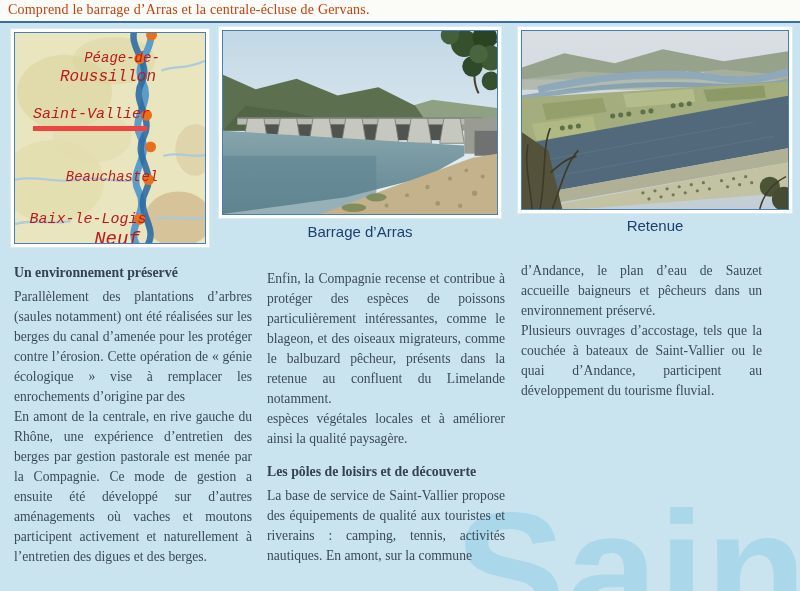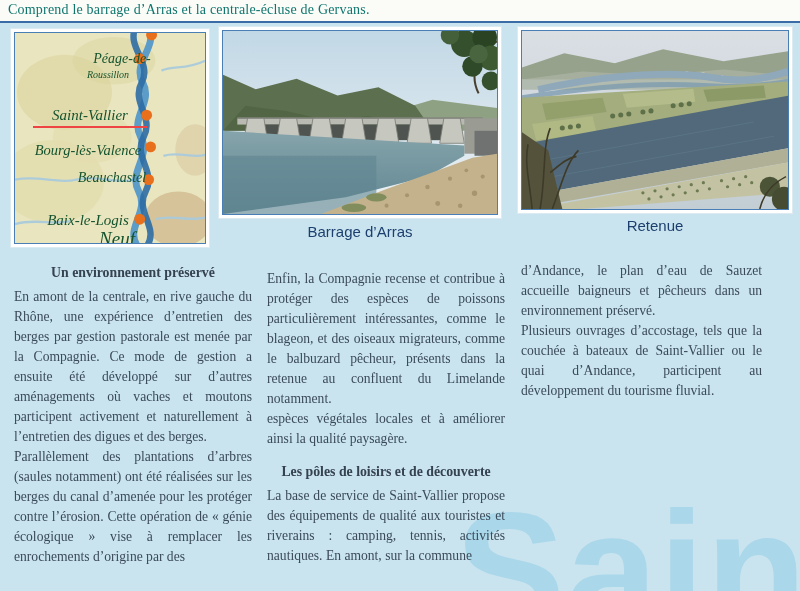--- a/index.html
+++ b/index.html
@@ -7,67 +7,67 @@
     width:800px;height:591px;position:relative;overflow:hidden;
     background:#c9e4ef;
     font-family:"Liberation Serif",serif;
   }
   
   .titlebar{
     position:absolute;left:0;top:0;width:800px;height:21px;
     background:#fbfbf8;border-bottom:2px solid #3a6ca8;z-index:5;
   }
   .page-title{
-    position:absolute;left:8px;top:2px;font-size:14px;color:#0f766e;
+    position:absolute;left:8px;top:2px;font-size:14px;color:#c2410c;
     letter-spacing:.2px;white-space:nowrap;
   }
   
   .frame{
     position:absolute;background:#ffffff;padding:3px;box-sizing:border-box;
     box-shadow:0 0 0 1px #dceaf2;
   }
   .frame-inner{
     width:100%;height:100%;border:1.5px solid #4a7fb5;box-sizing:border-box;
     position:relative;overflow:hidden;
   }
   .map-frame{left:11px;top:29px;width:198px;height:218px;}
   .photo1-frame{left:219px;top:27px;width:282px;height:191px;}
   .photo2-frame{left:518px;top:27px;width:274px;height:186px;}
   .frame-inner svg{display:block;width:100%;height:100%;}
   
   .map-label{
-    position:absolute;color:#14532d;font-style:italic;
-    font-family:Liberation Serif, serif;text-align:center;line-height:1.1;
+    position:absolute;color:#b91c1c;font-style:italic;
+    font-family:Liberation Mono, monospace;text-align:center;line-height:1.1;
     white-space:nowrap;z-index:3;
   }
   .lbl-peage1{left:52px;top:18px;width:110px;font-size:14px;}
-  .lbl-peage2{left:38px;top:36px;width:110px;font-size:10px;}
+  .lbl-peage2{left:38px;top:36px;width:110px;font-size:16px;}
   .lbl-saintvallier{
     left:18px;top:74px;width:114px;font-size:15px;
-    border-bottom:2px solid #ef4444;padding-bottom:2px;
+    border-bottom:5px solid #ef4444;padding-bottom:2px;
   }
   .lbl-bourg{left:4px;top:110px;width:138px;font-size:14.5px;}
   .lbl-beauchastel{left:42px;top:137px;width:110px;font-size:14px;}
   .lbl-baix1{left:12px;top:179px;width:122px;font-size:15px;}
   .lbl-baix2{left:72px;top:196px;width:60px;font-size:19px;}
   
   .caption{
     position:absolute;font-family:"Liberation Sans",sans-serif;
     font-size:15px;color:#1d3f6e;text-align:center;z-index:2;
   }
   .caption1{left:219px;top:223px;width:282px;}
   .caption2{left:518px;top:217px;width:274px;}
   
   .col{
     position:absolute;color:#3b4a58;font-size:13.6px;line-height:20px;
     text-align:justify;z-index:2;
   }
   .col p{margin:0;}
   .col .heading{
-    font-weight:bold;text-align:center;color:#35424f;font-size:13.8px;
+    font-weight:bold;text-align:left;color:#35424f;font-size:13.8px;
   }
   .col1{left:14px;top:263px;width:238px;}
   .col2{left:267px;top:269px;width:238px;}
   .col3{left:521px;top:261px;width:241px;}
   .col1 .heading{margin-bottom:4px;}
   .col2 .heading{margin-top:13px;margin-bottom:4px;}
   .col3 .heading{margin-top:15px;margin-bottom:3px;width:200px;}
   
   .watermark{
     position:absolute;left:455px;top:488px;z-index:1;
@@ -112,21 +112,20 @@
         <circle cx="126" cy="26" r="5.5"></circle>
         <circle cx="133" cy="83" r="5.5"></circle>
         <circle cx="137" cy="115" r="5.5"></circle>
         <circle cx="135" cy="148" r="5.5"></circle>
         <circle cx="126" cy="188" r="5.5"></circle>
       </g>
     </svg>
     <div class="map-label lbl-peage1">Péage-de-</div>
     <div class="map-label lbl-peage2">Roussillon</div>
     <div class="map-label lbl-saintvallier">Saint-Vallier</div>
-    <div class="map-label lbl-bourg">Bourg-lès-Valence</div>
     <div class="map-label lbl-beauchastel">Beauchastel</div>
     <div class="map-label lbl-baix1">Baix-le-Logis</div>
     <div class="map-label lbl-baix2">Neuf</div>
   </div>
 </div>
 
 <div class="frame photo1-frame">
   <div class="frame-inner">
     <svg viewBox="0 0 268 176" preserveAspectRatio="none" aria-hidden="true">
       <defs>
@@ -298,22 +297,22 @@
       </g>
     </svg>
   </div>
 </div>
 <div class="caption caption2">Retenue</div>
 
 <div class="watermark">Saint</div>
 
 <div class="col col1">
   <p class="heading">Un environnement préservé</p>
+  <p>Parallèlement des plantations d’arbres (saules notamment) ont été réalisées sur les berges du canal d’amenée pour les protéger contre l’érosion. Cette opération de « génie écologique » vise à remplacer les enrochements d’origine par des</p>
   <p>En amont de la centrale, en rive gauche du Rhône, une expérience d’entretien des berges par gestion pastorale est menée par la Compagnie. Ce mode de gestion a ensuite été développé sur d’autres aménagements où vaches et moutons participent activement et naturellement à l’entretien des digues et des berges.</p>
-  <p>Parallèlement des plantations d’arbres (saules notamment) ont été réalisées sur les berges du canal d’amenée pour les protéger contre l’érosion. Cette opération de « génie écologique » vise à remplacer les enrochements d’origine par des</p>
 </div>
 
 <div class="col col2">
   <p>Enfin, la Compagnie recense et contribue à protéger des espèces de poissons particulièrement intéressantes, comme le blageon, et des oiseaux migrateurs, comme le balbuzard pêcheur, présents dans la retenue au confluent du Limelande notamment.</p>
   <p>espèces végétales locales et à améliorer ainsi la qualité paysagère.</p>
   <p class="heading">Les pôles de loisirs et de découverte</p>
   <p>La base de service de Saint-Vallier propose des équipements de qualité aux touristes et riverains : camping, tennis, activités nautiques. En amont, sur la commune</p>
 </div>
 
 <div class="col col3">

